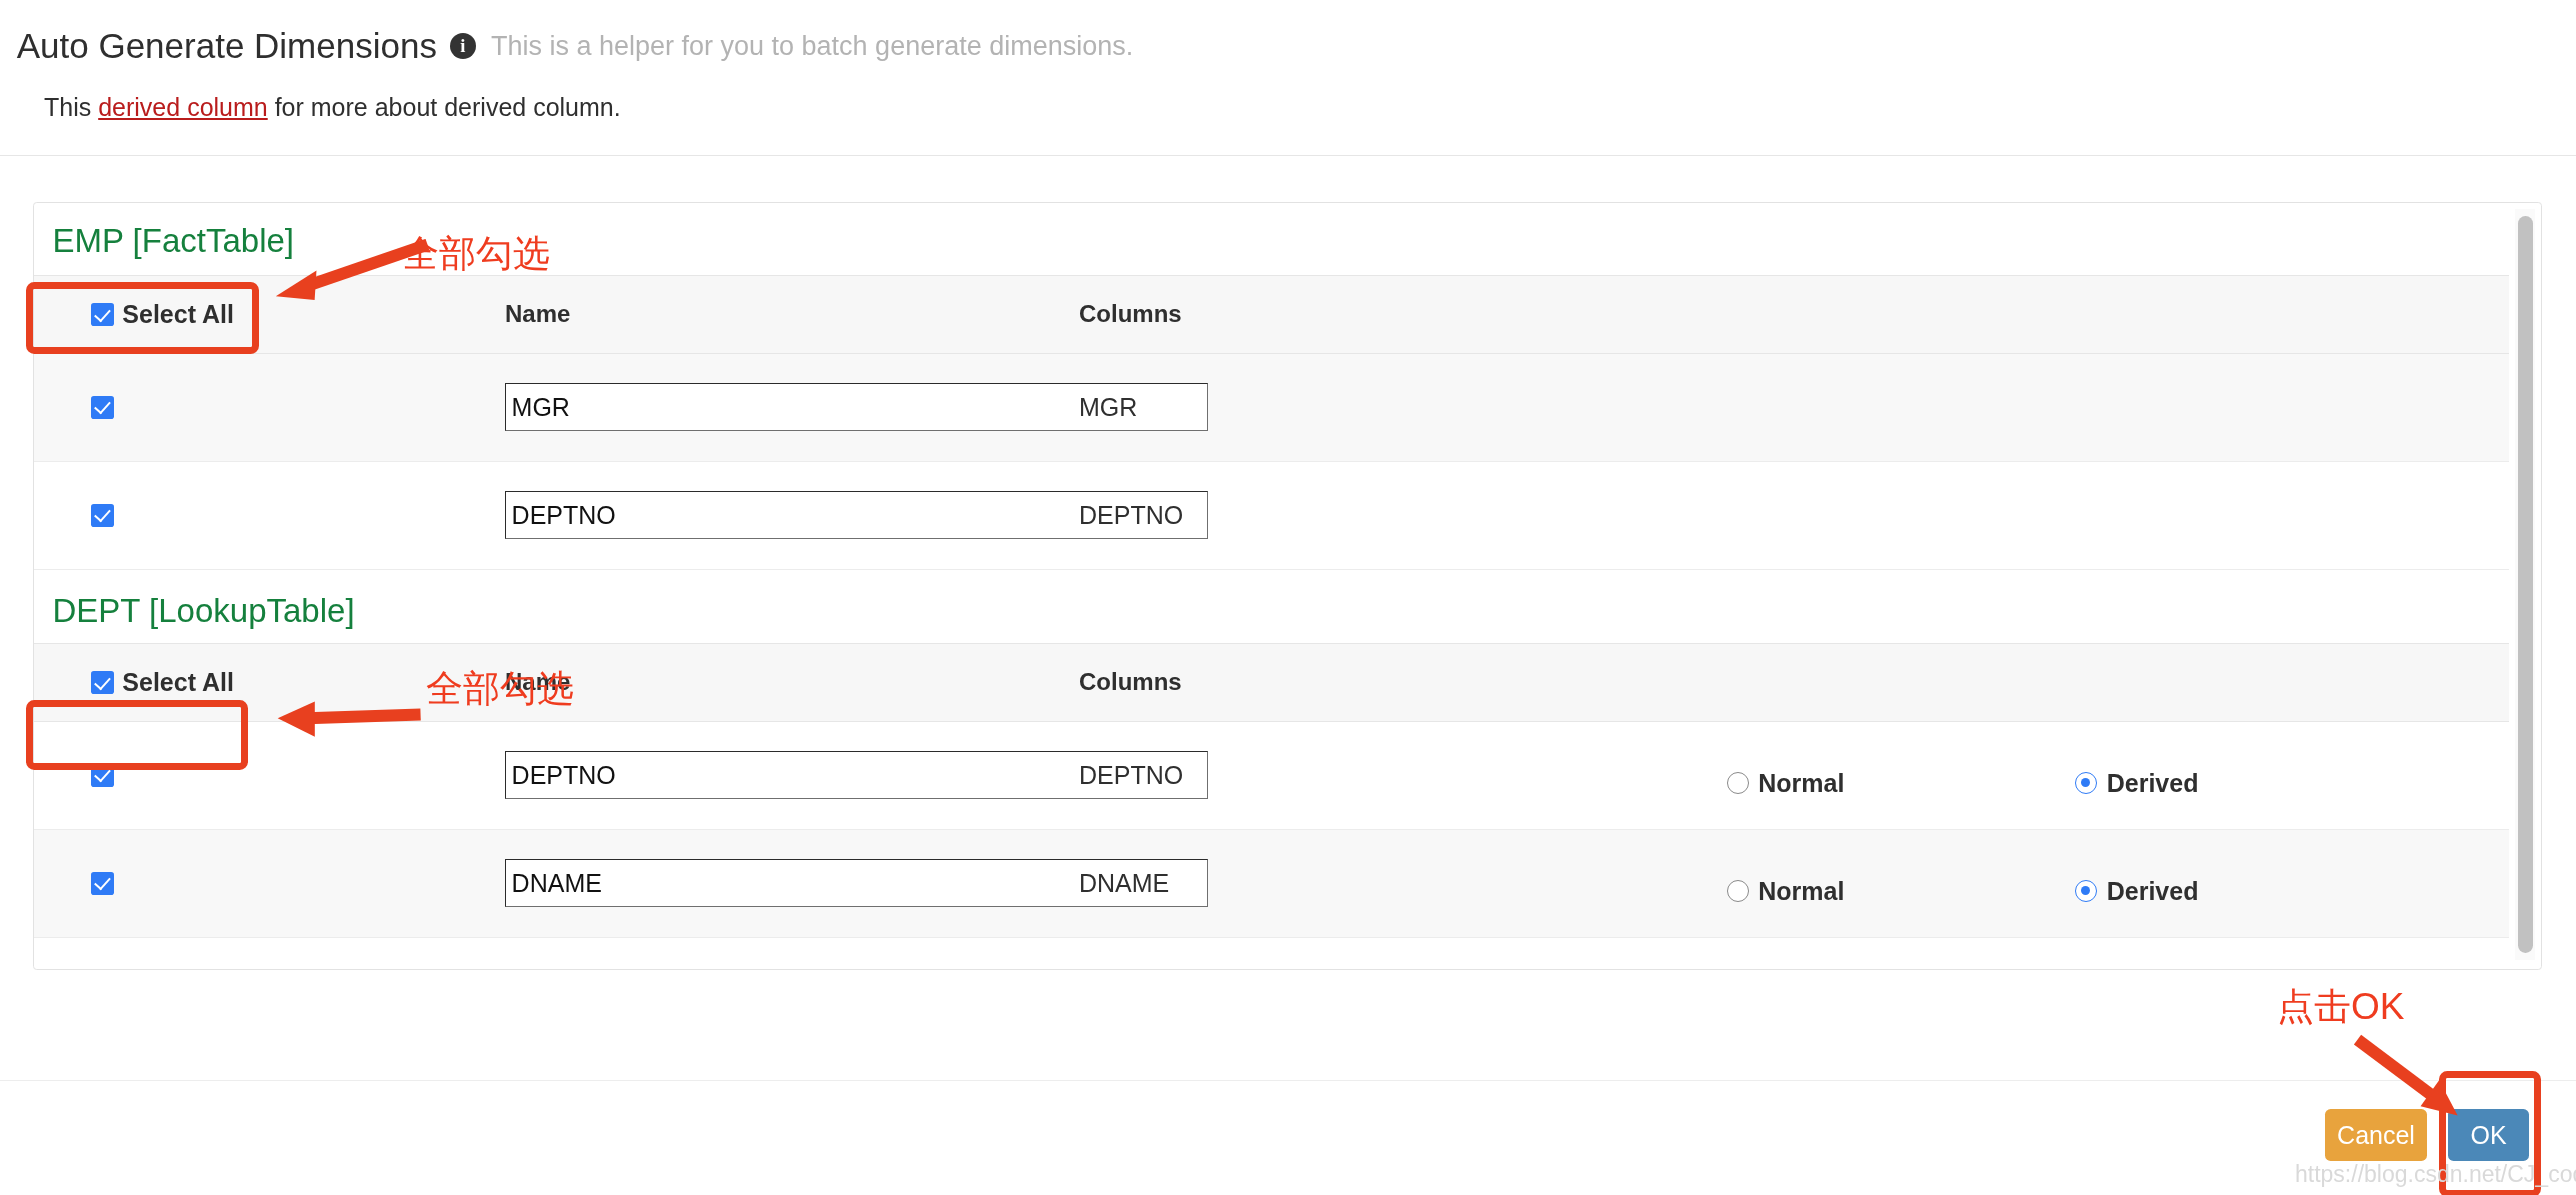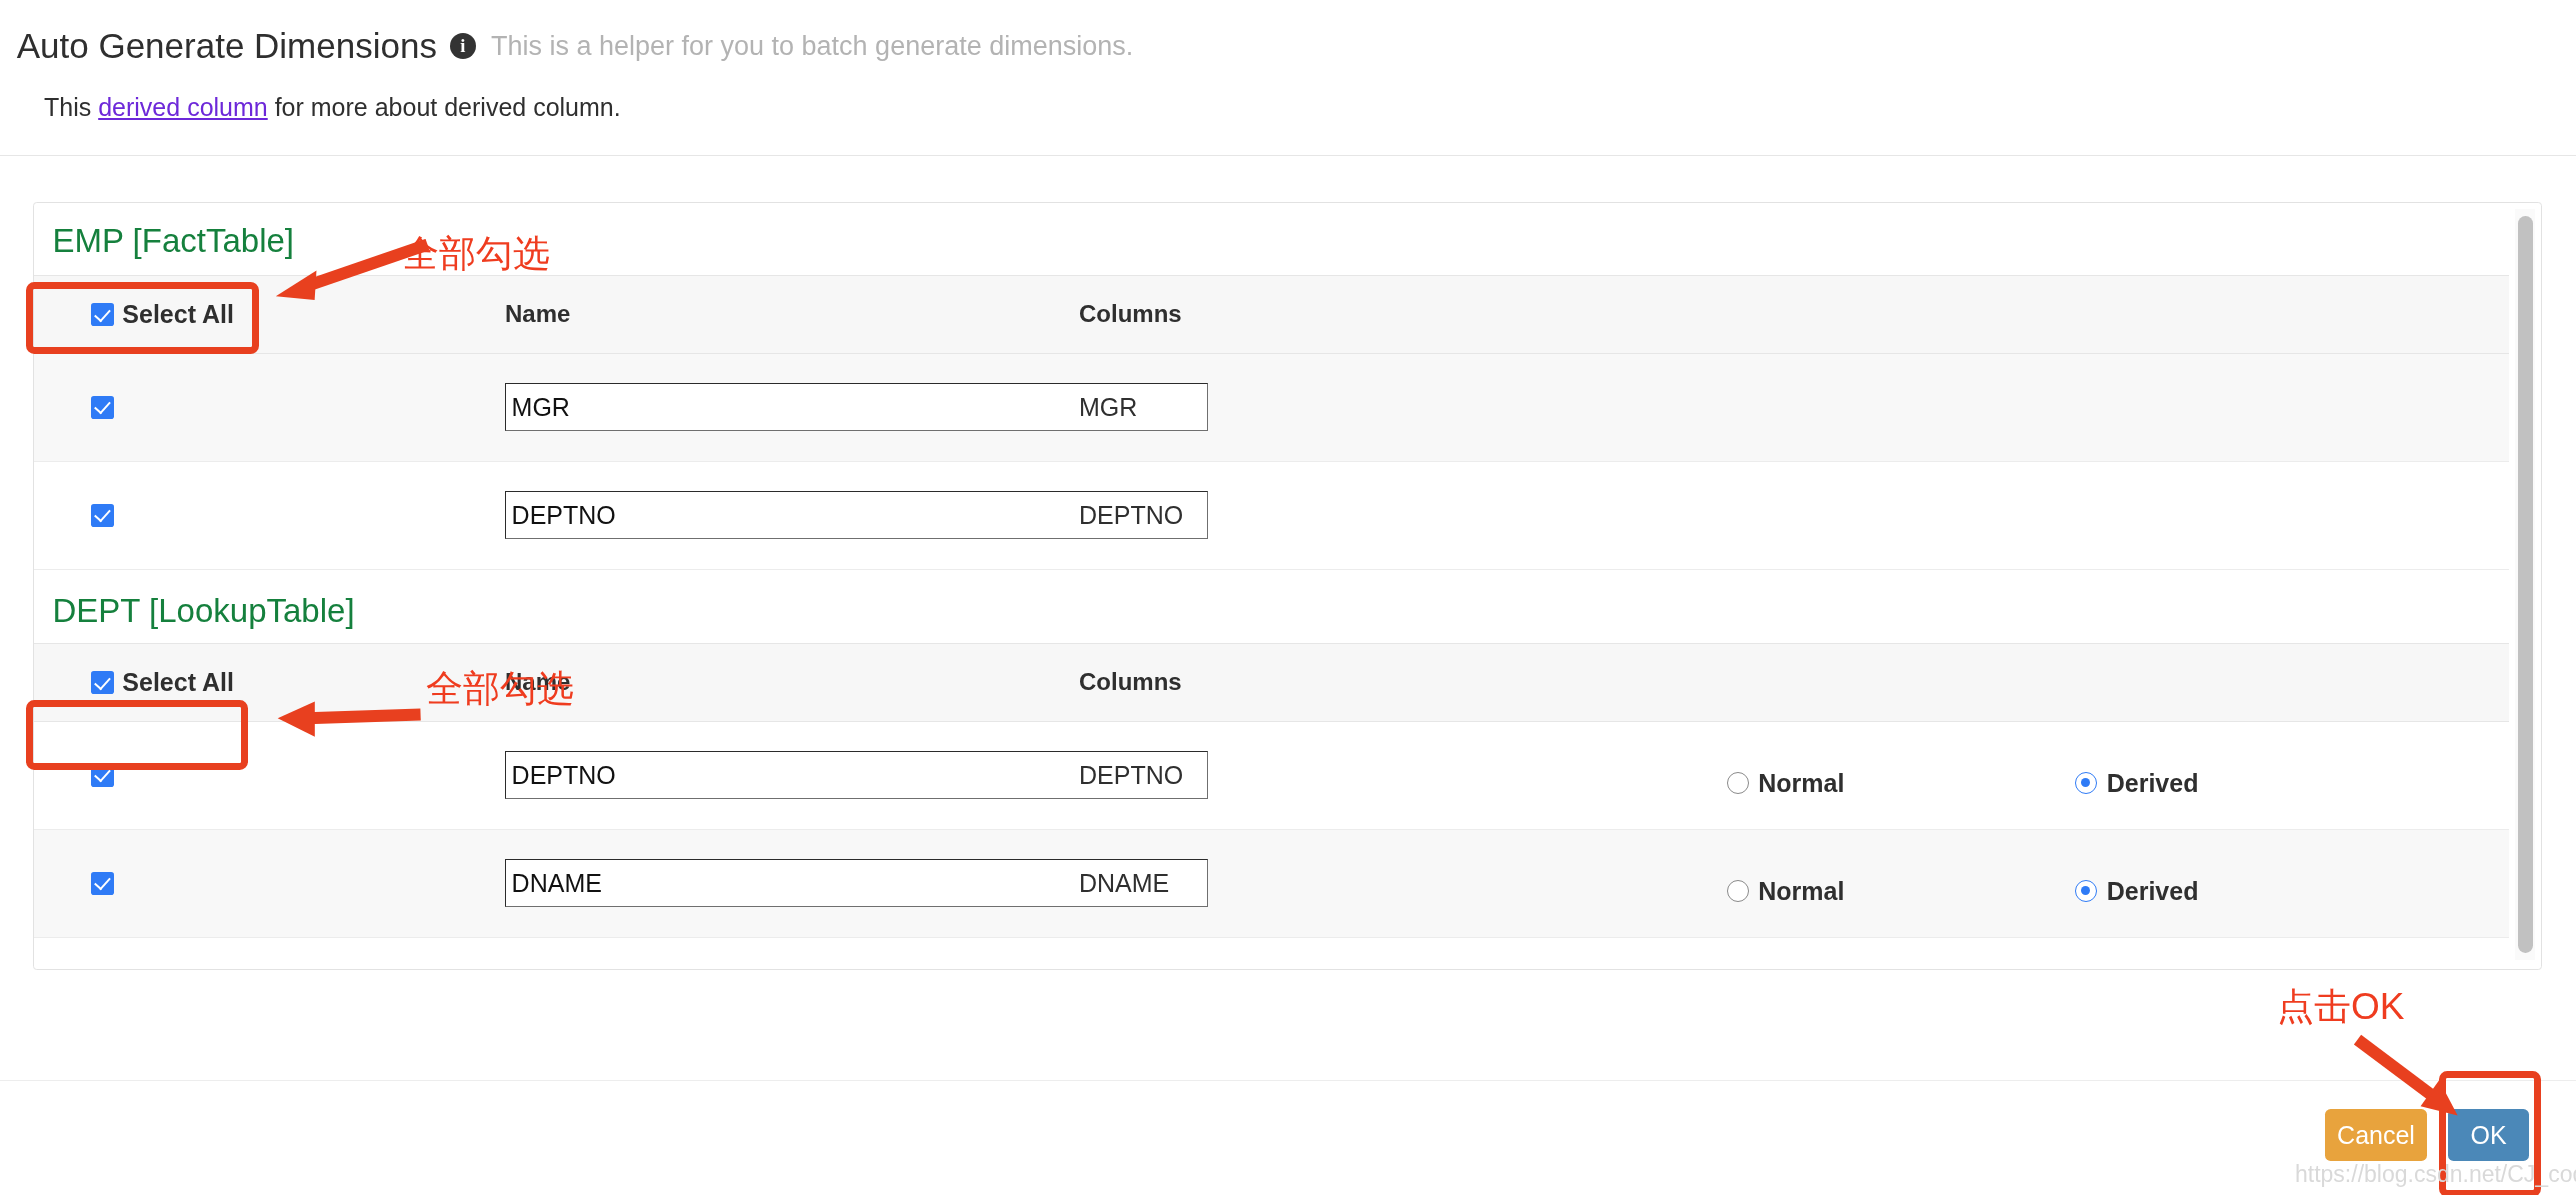--- a/index.html
+++ b/index.html
@@ -14,21 +14,21 @@
   
   .hdr { position:absolute; left:0; top:0; width:2576px; }
   .hdr-line1 { position:absolute; left:16.7px; top:26px; display:flex; align-items:center; }
   .hdr-title { font-size:35px; color:#2f2f2f; font-weight:400; letter-spacing:0px; }
   .info-icon { display:inline-block; width:26px; height:26px; border-radius:50%;
                background:#333; color:#fff; font-size:18.5px; font-weight:bold;
                line-height:26px; text-align:center; margin-left:13px;
                font-family:"Liberation Serif", serif; }
   .hdr-sub { font-size:27px; color:#b3b3b3; margin-left:15px; font-weight:400; }
   .hdr-line2 { position:absolute; left:44px; top:93px; font-size:25px; color:#2f2f2f; }
-  .link { color:#6d28d9; }
+  .link { color:#b91c1c; }
 
   .hdr-rule { position:absolute; left:0; top:155px; width:2576px; height:0.9px; background:#e6e6e6; }
 
   
   .panel { position:absolute; left:33px; top:202px; width:2509px; height:768px;
            background:#fff; border:0.9px solid #e2e2e2; border-radius:3.7px; box-sizing:border-box;
            overflow:hidden; }
 
   .sec-title { font-size:33px; color:#15803d; font-weight:400; padding-left:18.5px; }
 

